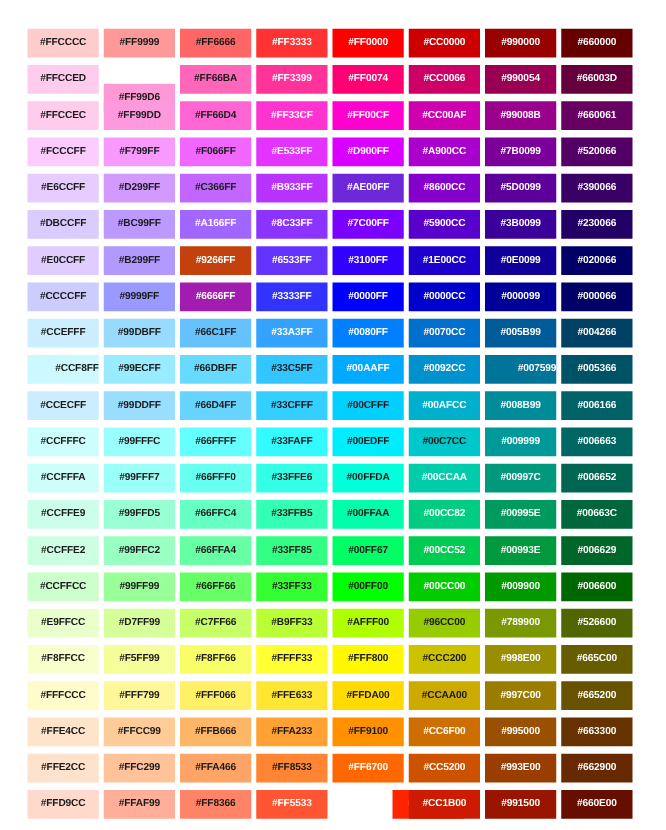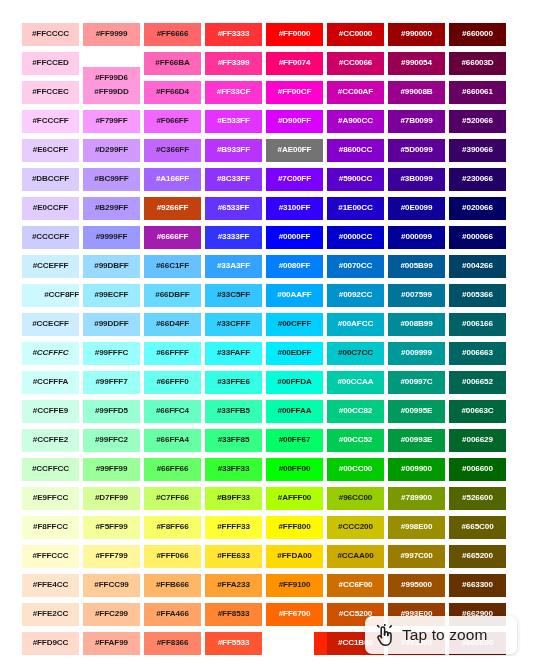--- a/index.html
+++ b/index.html
@@ -218,21 +218,21 @@
       </div>
       <div class="swatch-cell" style="background: rgb(210, 153, 255);">
         <span class="swatch-label" style="color: rgb(26, 26, 26);">#D299FF</span>
       </div>
       <div class="swatch-cell" style="background: rgb(195, 102, 255);">
         <span class="swatch-label" style="color: rgb(26, 26, 26);">#C366FF</span>
       </div>
       <div class="swatch-cell" style="background: rgb(185, 51, 255);">
         <span class="swatch-label" style="color: rgb(255, 255, 255);">#B933FF</span>
       </div>
-      <div class="swatch-cell" style="background: #737373;">
+      <div class="swatch-cell" style="background: #6d28d9;">
         <span class="swatch-label" style="color: rgb(255, 255, 255);">#AE00FF</span>
       </div>
       <div class="swatch-cell" style="background: rgb(134, 0, 204);">
         <span class="swatch-label" style="color: rgb(255, 255, 255);">#8600CC</span>
       </div>
       <div class="swatch-cell" style="background: rgb(93, 0, 153);">
         <span class="swatch-label" style="color: rgb(255, 255, 255);">#5D0099</span>
       </div>
       <div class="swatch-cell" style="background: rgb(57, 0, 102);">
         <span class="swatch-label" style="color: rgb(255, 255, 255);">#390066</span>
@@ -344,21 +344,21 @@
       </div>
       <div class="swatch-cell" style="background: rgb(51, 197, 255);">
         <span class="swatch-label" style="color: rgb(26, 26, 26);">#33C5FF</span>
       </div>
       <div class="swatch-cell" style="background: rgb(0, 170, 255);">
         <span class="swatch-label" style="color: rgb(255, 255, 255);">#00AAFF</span>
       </div>
       <div class="swatch-cell" style="background: rgb(0, 146, 204);">
         <span class="swatch-label" style="color: rgb(255, 255, 255);">#0092CC</span>
       </div>
-      <div class="swatch-cell" style="background: rgb(0, 117, 153);">
+      <div class="swatch-cell" style="background: rgb(0, 117, 153); justify-content: flex-end;">
         <span class="swatch-label" style="color: rgb(255, 255, 255);">#007599</span>
       </div>
       <div class="swatch-cell" style="background: rgb(0, 83, 102);">
         <span class="swatch-label" style="color: rgb(255, 255, 255);">#005366</span>
       </div>
       <div class="swatch-cell" style="background: rgb(204, 236, 255);">
         <span class="swatch-label" style="color: rgb(26, 26, 26);">#CCECFF</span>
       </div>
       <div class="swatch-cell" style="background: rgb(153, 221, 255);">
         <span class="swatch-label" style="color: rgb(26, 26, 26);">#99DDFF</span>
@@ -375,21 +375,21 @@
       <div class="swatch-cell" style="background: rgb(0, 175, 204);">
         <span class="swatch-label" style="color: rgb(255, 255, 255);">#00AFCC</span>
       </div>
       <div class="swatch-cell" style="background: rgb(0, 139, 153);">
         <span class="swatch-label" style="color: rgb(255, 255, 255);">#008B99</span>
       </div>
       <div class="swatch-cell" style="background: rgb(0, 97, 102);">
         <span class="swatch-label" style="color: rgb(255, 255, 255);">#006166</span>
       </div>
       <div class="swatch-cell" style="background: rgb(204, 255, 252);">
-        <span class="swatch-label" style="color: rgb(26, 26, 26); font-style: italic;">#CCFFFC</span>
+        <span class="swatch-label" style="color: rgb(26, 26, 26);">#CCFFFC</span>
       </div>
       <div class="swatch-cell" style="background: rgb(153, 255, 252);">
         <span class="swatch-label" style="color: rgb(26, 26, 26);">#99FFFC</span>
       </div>
       <div class="swatch-cell" style="background: rgb(102, 255, 255);">
         <span class="swatch-label" style="color: rgb(26, 26, 26);">#66FFFF</span>
       </div>
       <div class="swatch-cell" style="background: rgb(51, 250, 255);">
         <span class="swatch-label" style="color: rgb(26, 26, 26);">#33FAFF</span>
       </div>
@@ -648,27 +648,14 @@
       <div class="swatch-cell" style="background: rgb(255, 217, 204);"></div>
       <div class="swatch-cell" style="background: rgb(255, 175, 153);"></div>
       <div class="swatch-cell" style="background: rgb(255, 131, 102);"></div>
       <div class="swatch-cell" style="background: rgb(255, 85, 51);"></div>
       <div class="swatch-cell" style="background: rgb(255, 36, 0);"></div>
       <div class="swatch-cell" style="background: rgb(204, 27, 0);"></div>
       <div class="swatch-cell" style="background: rgb(153, 21, 0);"></div>
       <div class="swatch-cell" style="background: rgb(102, 14, 0);"></div>
     </div>
 
-  <div id="zoom-hint">
-    <span class="hint-icon">
-      <svg width="19" height="23" viewBox="0 0 19 23" xmlns="http://www.w3.org/2000/svg">
-        <g fill="none" stroke="#1b1b1b" stroke-width="1.5" stroke-linecap="round" stroke-linejoin="round">
-          <path d="M5.2 12.0 V4.6 a1.7 1.7 0 0 1 3.4 0 V11"></path>
-          <path d="M8.6 11 V9.3 a1.6 1.6 0 0 1 3.2 0 V11.4"></path>
-          <path d="M11.8 11.4 V10.3 a1.6 1.6 0 0 1 3.2 0 V15.4 c0 3.4-2.1 5.9-5.3 5.9 -3.0 0-4.6-1.6-5.6-3.6 L2.2 14.3 a1.5 1.5 0 0 1 2.4-1.8 l1.0 1.3"></path>
-          <path d="M3.0 3.0 L1.6 1.6 M8.8 1.4 L8.8 0.2 M13.9 3.2 L15.2 1.9"></path>
-        </g>
-      </svg>
-    </span>
-    <span class="hint-text">Tap to zoom</span>
-  </div>
 
 </div>
 
 </body></html>

